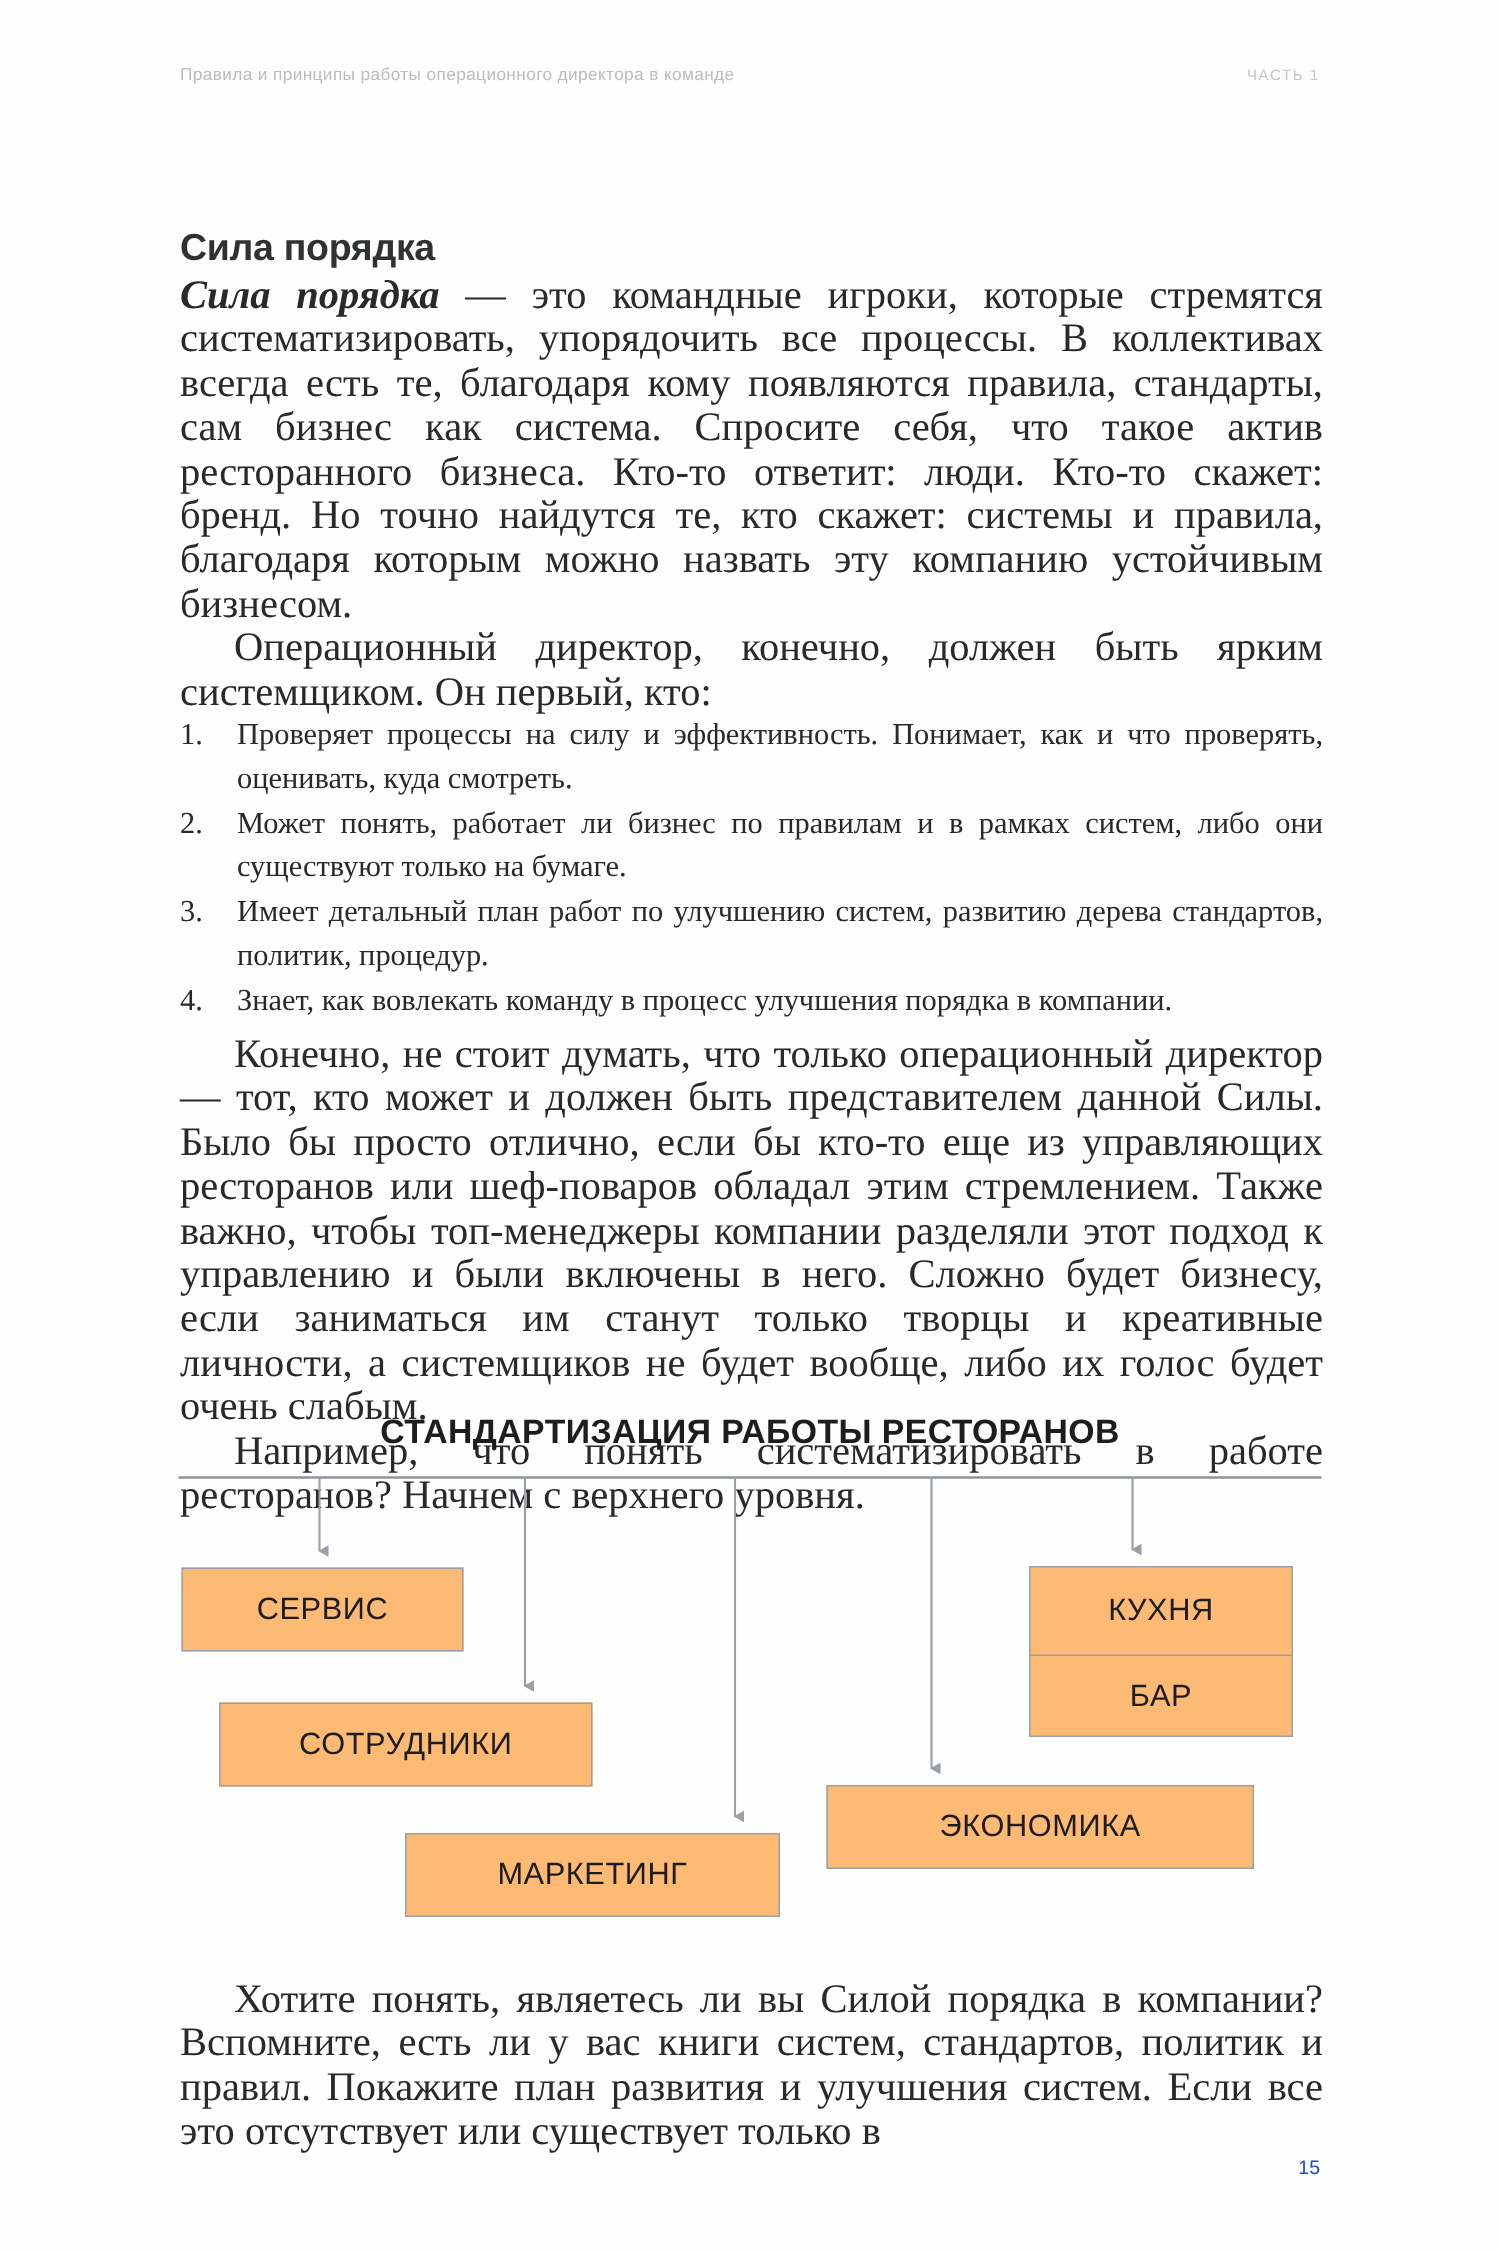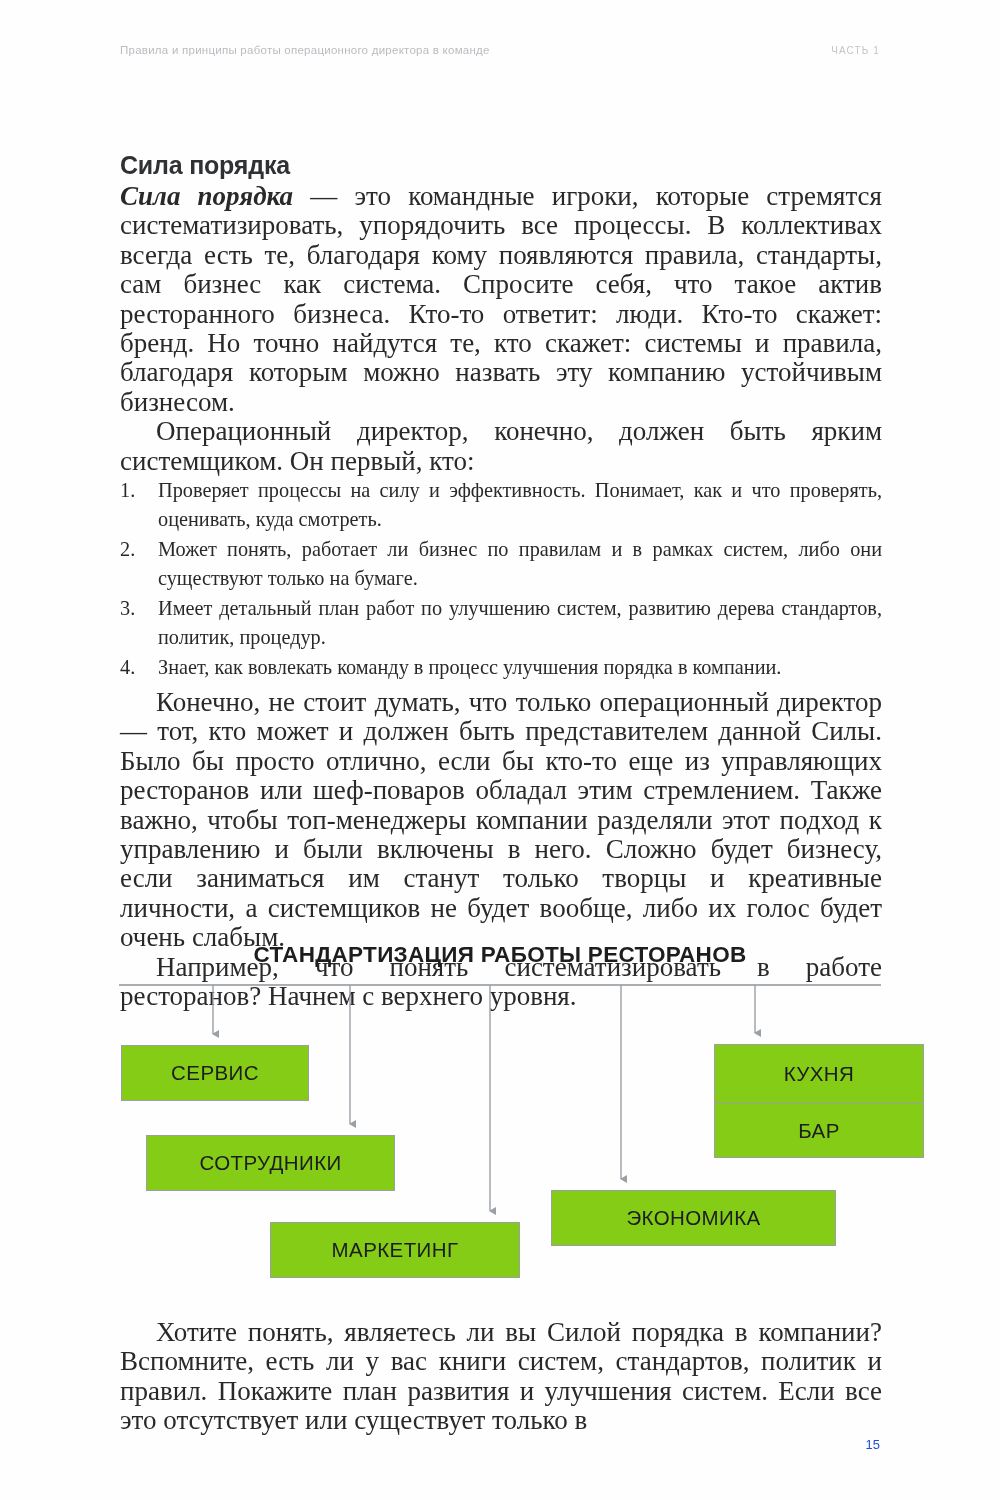--- a/index.html
+++ b/index.html
@@ -121,21 +121,21 @@
     color: #1d1d1f;
   }
   .diagram svg {
     position: absolute;
     left: 0;
     top: 0;
   }
   .dg-box {
     position: absolute;
     border: 1px solid #9aa0a6;
-    background: #84cc16;
+    background: #fdba74;
     box-sizing: border-box;
     display: flex;
     align-items: center;
     justify-content: center;
     font-family: "Liberation Sans", sans-serif;
     font-size: 20.5px;
     letter-spacing: 0.4px;
     color: #1d1d1f;
   }
   .dg-box.stack {
@@ -237,21 +237,21 @@
     </div>
 
     <div class="dg-box" style="left:551px; top:260px; width:285px; height:56px;">
       <span>ЭКОНОМИКА</span>
     </div>
 
     <div class="dg-box" style="left:270px; top:292px; width:250px; height:56px;">
       <span>МАРКЕТИНГ</span>
     </div>
 
-    <div class="dg-box stack" style="left:714px; top:114px; width:210px; height:114px;">
+    <div class="dg-box stack" style="left:686px; top:114px; width:176px; height:114px;">
       <div class="cell" style="height:58px;">
         <span>КУХНЯ</span>
       </div>
       <div class="cell divider" style="height:55px;">
         <span>БАР</span>
       </div>
     </div>
   </div>
 
   <div class="body-col" style="top:1318px;">

